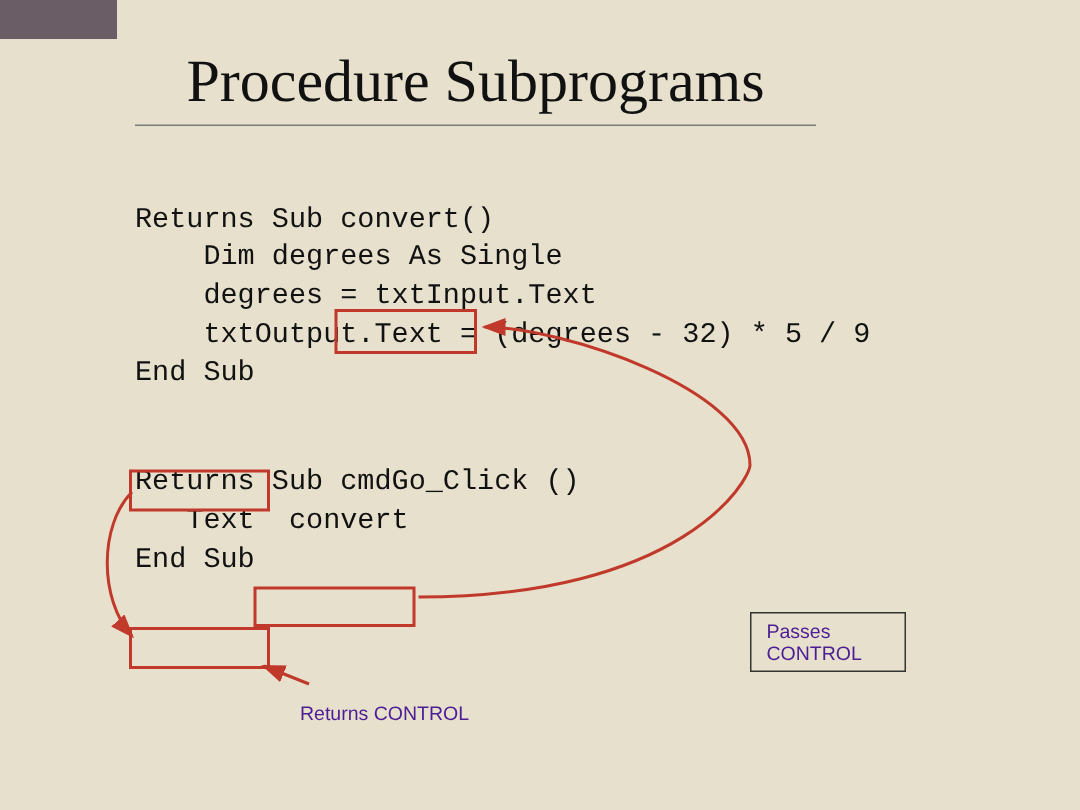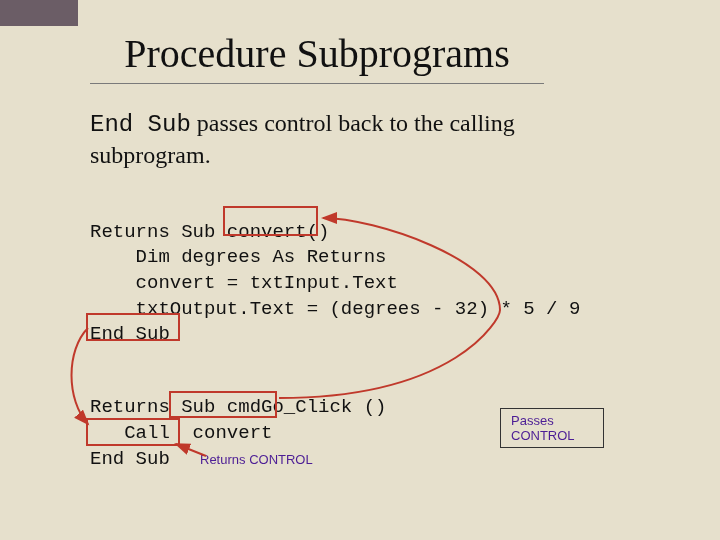--- a/index.html
+++ b/index.html
@@ -79,46 +79,43 @@
 </head>
 <body>
 
 <div class="slide">
 
   <div class="corner-tab"></div>
 
   <h1 class="title">Procedure Subprograms</h1>
   <hr class="title-rule">
 
-  <div class="intro">
-    <span class="mono">End Sub</span><span> passes control back to the calling subprogram.</span>
-  </div>
 
   <div class="codeblock">
 <span>Returns Sub </span><span>convert</span><span>()</span>
-<span>    Dim degrees As Returns</span>
-<span>    convert = txtInput.Text</span>
+<span>    Dim degrees As Single</span>
+<span>    degrees = txtInput.Text</span>
 <span>    txtOutput.Text = (degrees - 32) * 5 / 9</span>
 <span>End Sub</span></div>
 
   <div class="spacer"></div>
 
   <div class="codeblock">
 <span>Returns Sub cmdGo_Click ()</span>
-<span>   Call </span><span> convert</span>
+<span>   Text </span><span> convert</span>
 <span>End Sub</span></div>
 
   <div class="hl-box" style="left:223px; top:206px; width:95px; height:30px;"></div>
   <div class="hl-box" style="left:86px; top:313px; width:94px; height:28px;"></div>
   <div class="hl-box" style="left:169px; top:391px; width:108px; height:27px;"></div>
   <div class="hl-box" style="left:86px; top:418px; width:94px; height:28px;"></div>
 
   <div class="small-label" style="position:absolute; left:500px; top:408px; border:1px solid #333; padding:4px 10px;">Passes CONTROL</div>
 
-  <div class="small-label" style="position:absolute; left:200px; top:452px;text-align:center;">Returns CONTROL</div>
+  <div class="small-label" style="position:absolute; left:200px; top:468px;text-align:center;">Returns CONTROL</div>
 
   <div class="arrow" style="left:275px; top:200px; width:260px; height:210px;">
     <svg width="260" height="210">
       <defs>
         <marker id="ah1" markerWidth="10" markerHeight="10" refX="7" refY="3" orient="auto">
           <path d="M0,0 L8,3 L0,6 Z" fill="#c0392b"></path>
         </marker>
       </defs>
       <path d="M 4 198 C 180 198, 225 120, 225 110 C 225 60, 100 18, 48 18" stroke="#c0392b" stroke-width="2" fill="none" marker-end="url(#ah1)"></path>
     </svg>

